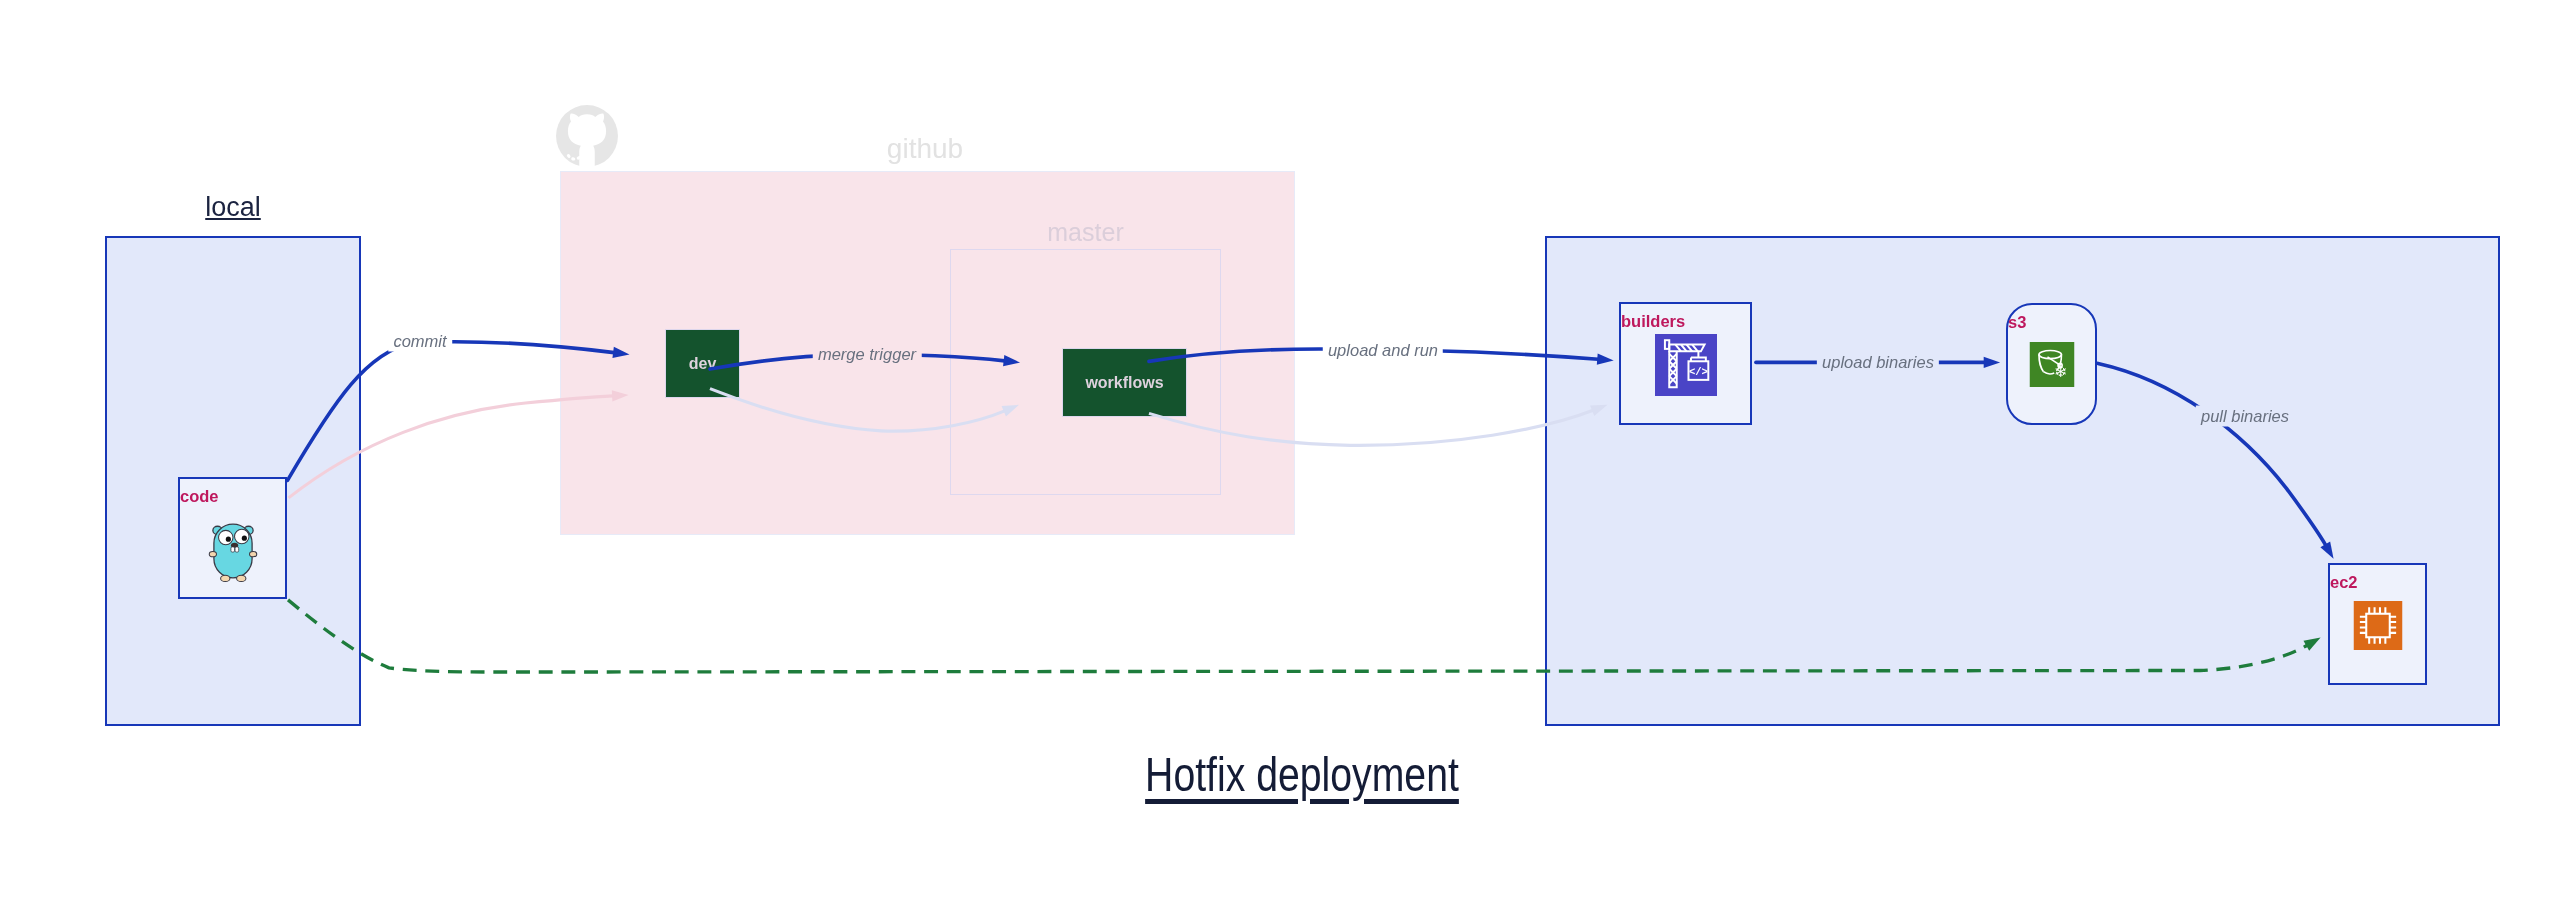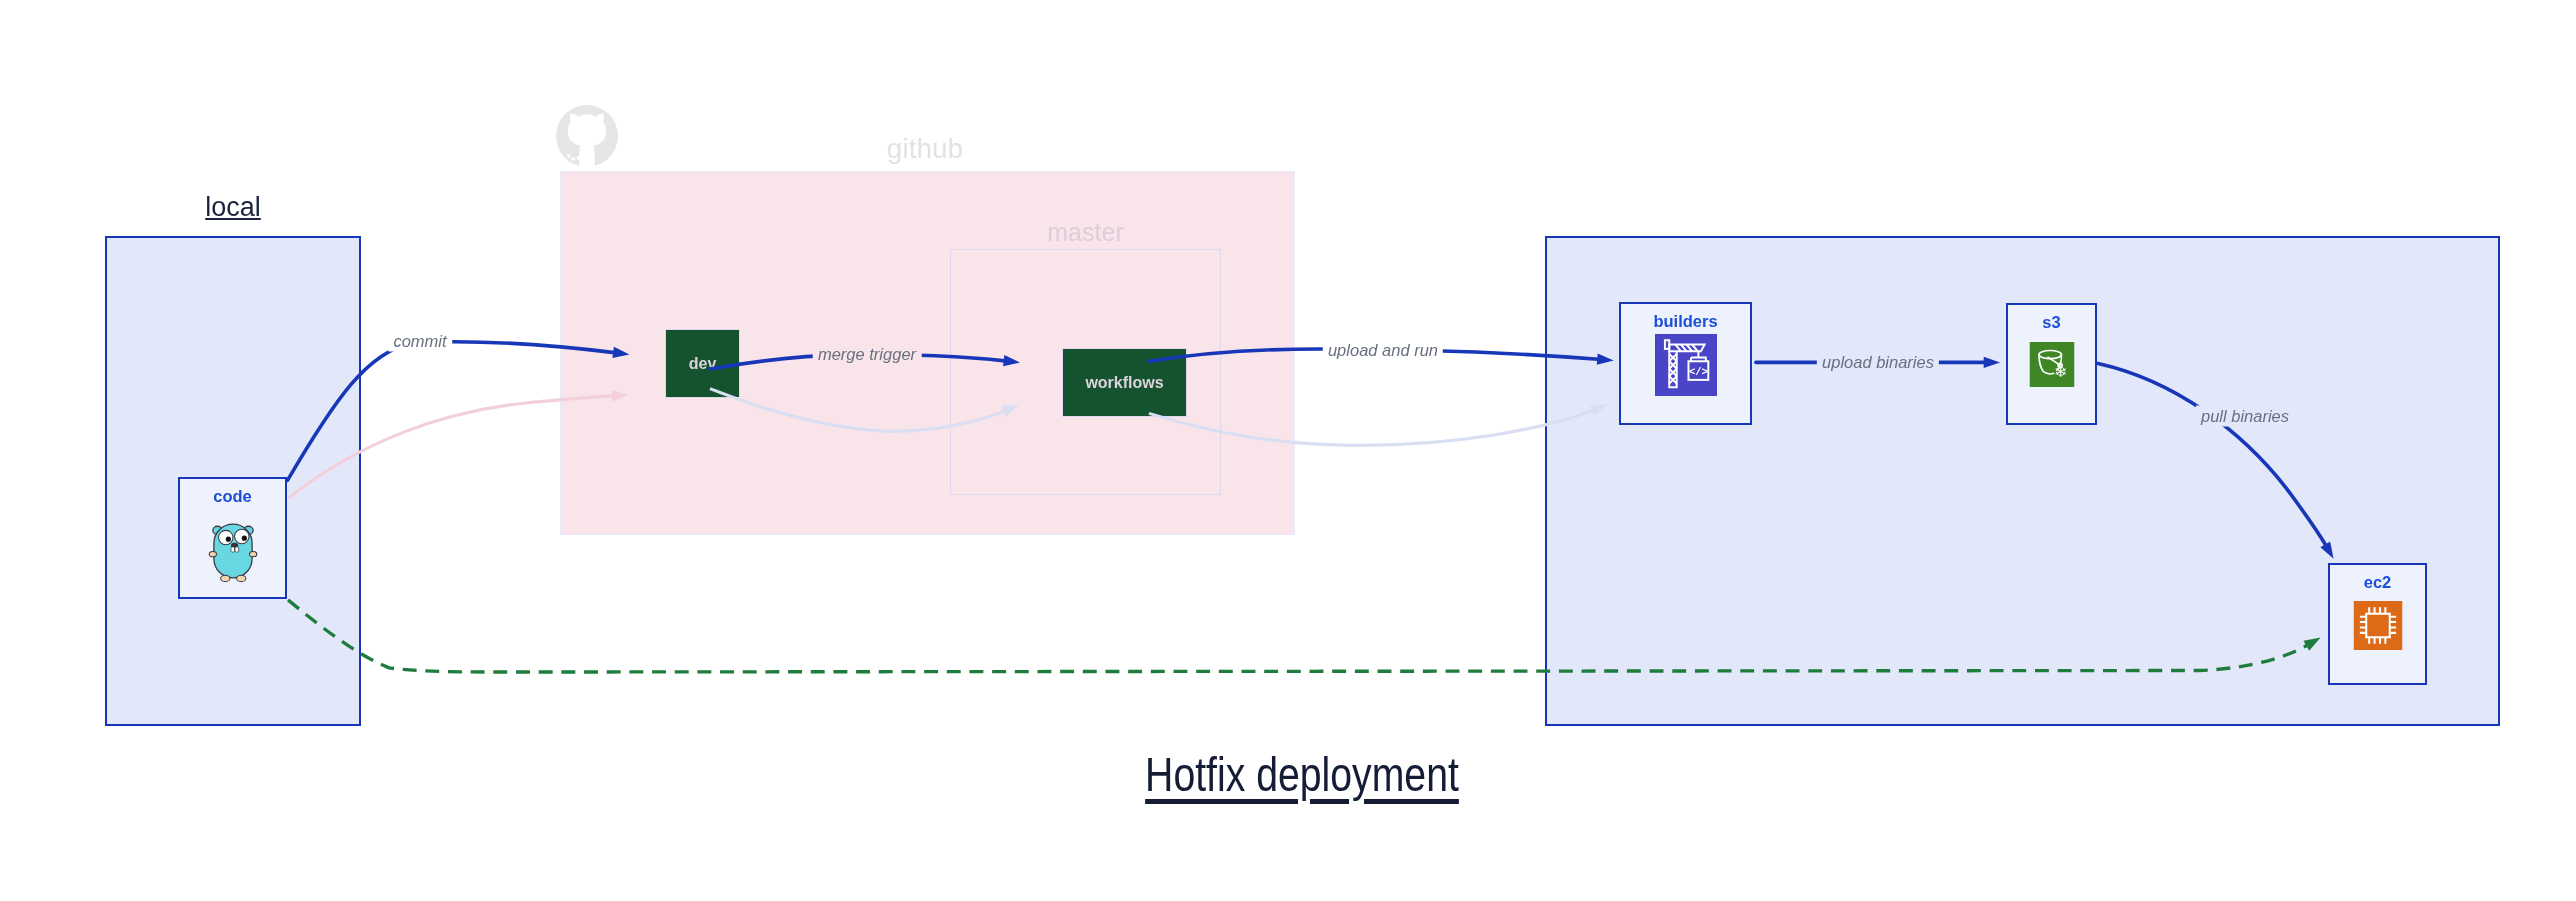--- a/index.html
+++ b/index.html
@@ -25,23 +25,23 @@
   #master-label{left:950px;width:271px;top:218px;color:#dbceda;font-size:25px;}
 
   
   .node{position:absolute;box-sizing:border-box;}
   .node-strong{background:#eef2fc;border:2.6px solid #1737b8;}
   .node-faded{background:#14532d;border:1.5px solid #ddd6ec;margin-left:32px;}
   #node-code{left:178px;top:477px;width:109px;height:122px;}
   #node-dev{left:633px;top:329px;width:75px;height:69px;}
   #node-workflows{left:1030px;top:348px;width:125px;height:69px;}
   #node-builders{left:1619px;top:302px;width:133px;height:123px;}
-  #node-s3{left:2006px;top:303px;width:91px;height:122px;}
+  #node-s3{left:2006px;top:303px;width:91px;height:122px;border-radius:26px;}
   #node-ec2{left:2328px;top:563px;width:99px;height:122px;}
-  .node-label{position:absolute;left:0;right:0;top:8.2px;text-align:center;font-weight:bold;font-size:16.5px;color:#1d4ed8;}
+  .node-label{position:absolute;left:0;right:0;top:8.2px;text-align:left;font-weight:bold;font-size:16.5px;color:#be185d;}
   .node-label-faded{position:absolute;left:0;right:0;top:50%;transform:translateY(-50%);text-align:center;font-weight:bold;font-size:16px;color:#ded2de;}
   .node-icon{position:absolute;left:50%;transform:translateX(-50%);}
   #code-icon{top:39px;}
   #builders-icon{top:30px;}
   #s3-icon{top:37px;}
   #ec2-icon{top:36px;}
   #octocat{position:absolute;left:555px;top:104px;}
 
   
   #edges{position:absolute;left:0;top:0;width:2604px;height:902px;pointer-events:none;}

